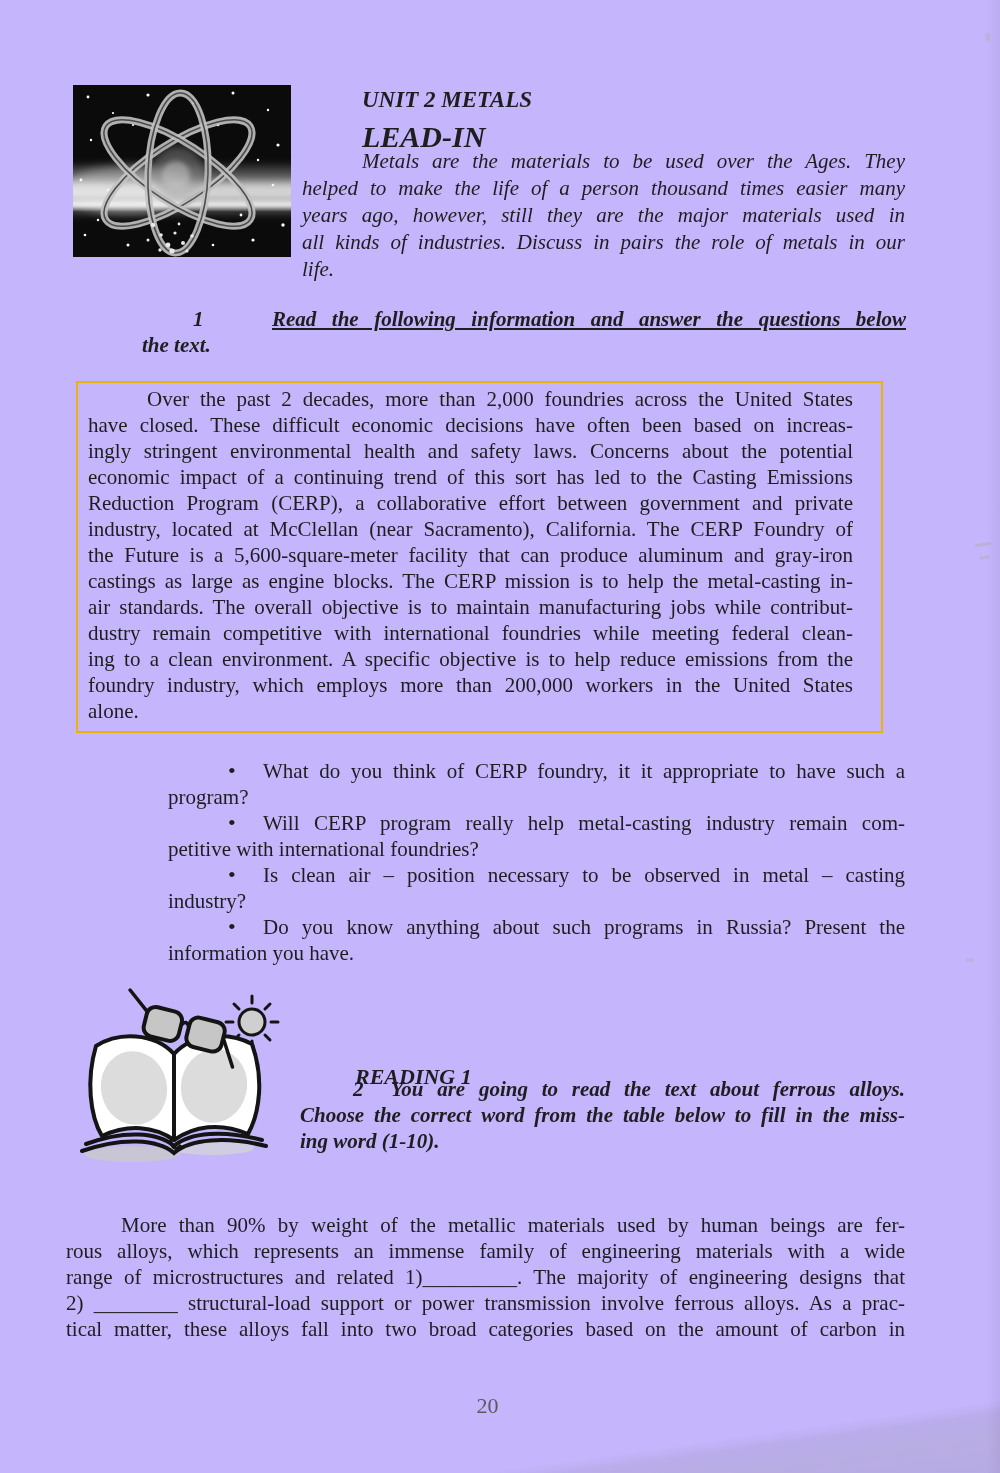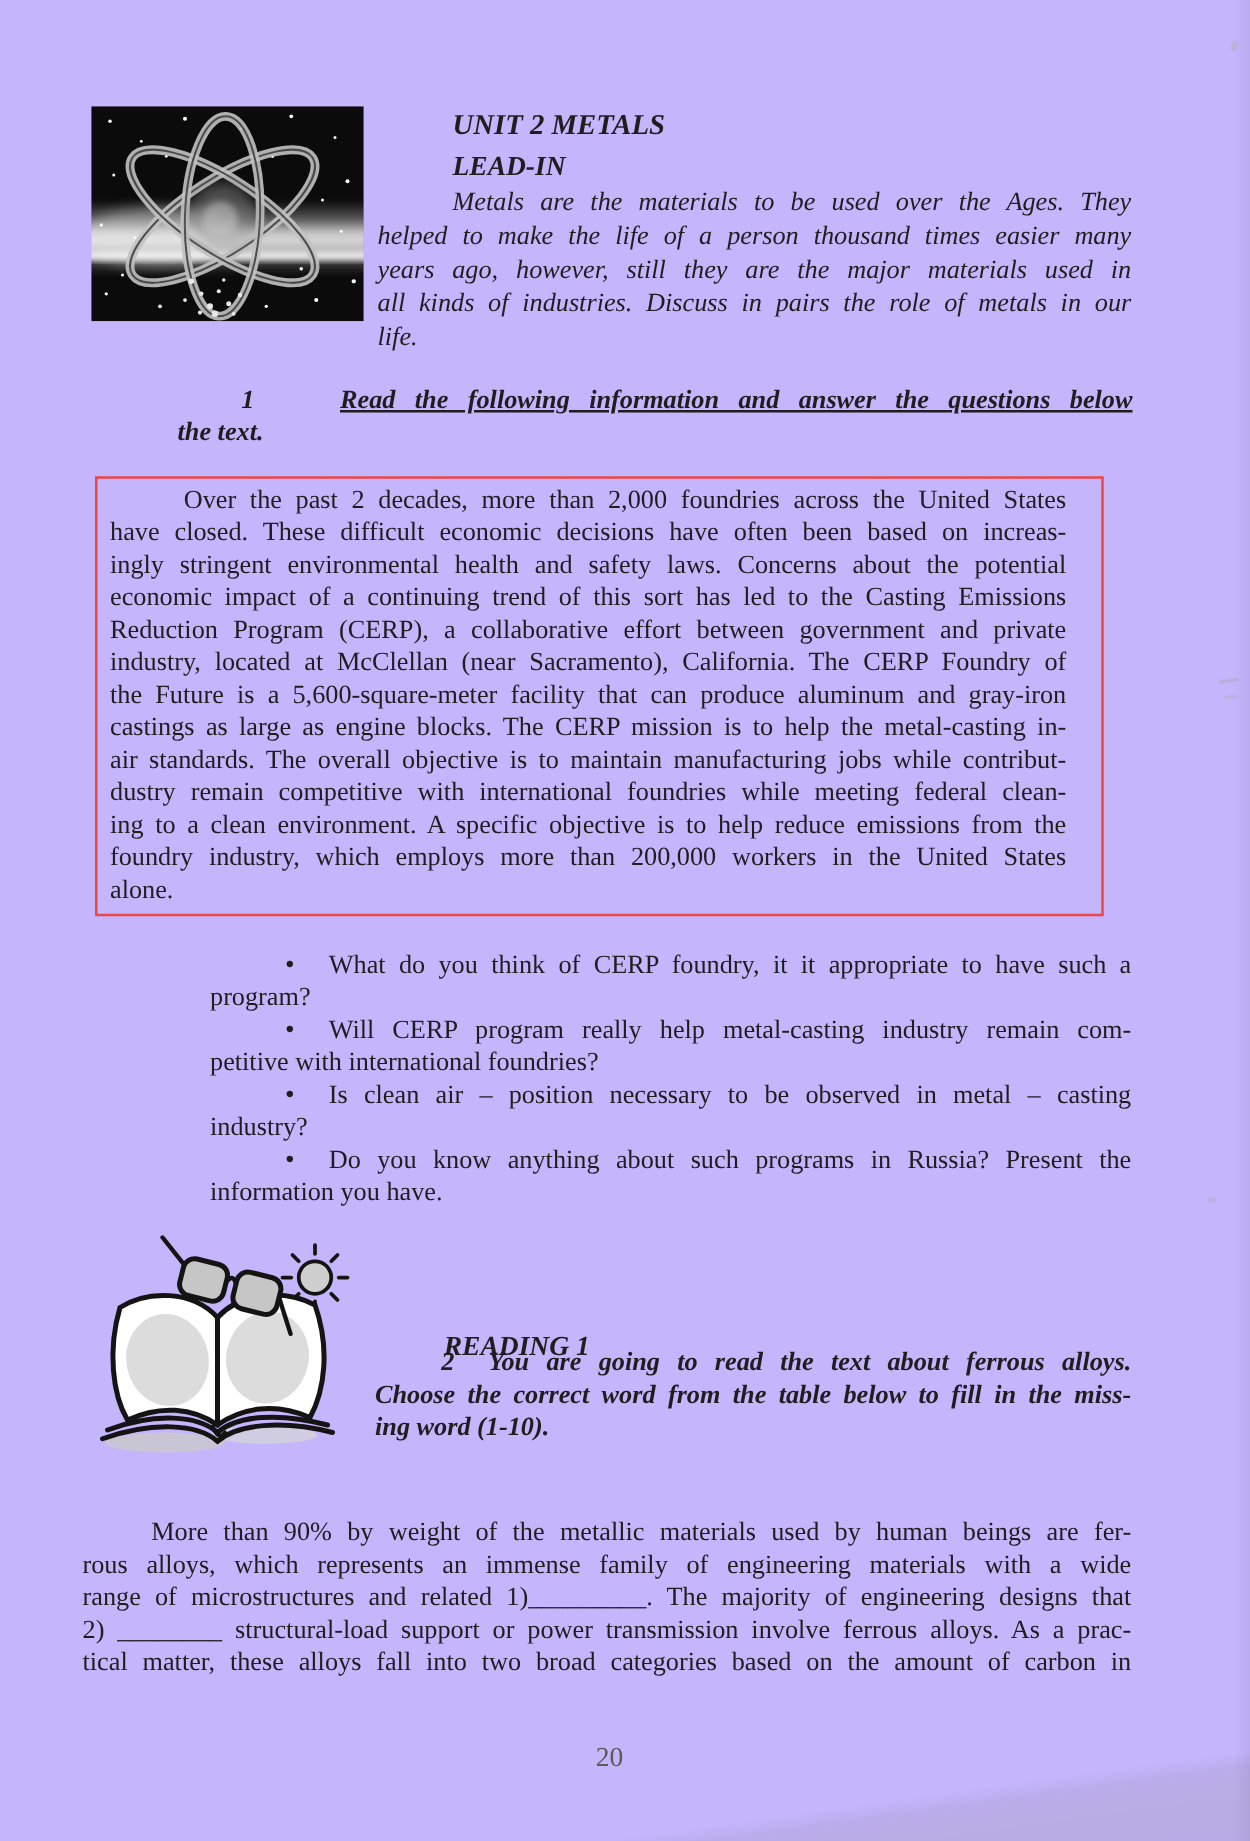--- a/index.html
+++ b/index.html
@@ -12,34 +12,34 @@
   .page::after { content:""; position:absolute; right:0; top:0; width:14px; height:100%;
     background:linear-gradient(to right, rgba(0,0,0,0), rgba(0,0,0,0.05)); pointer-events:none; }
 
   
   .tline { text-align:justify; text-align-last:justify; white-space:normal; }
   .tline.last { text-align-last:left; }
 
   
   .atom-img { position:absolute; left:73px; top:85px; width:218px; height:172px; }
   .unit-title { position:absolute; left:362px; top:87px; font-weight:bold; font-style:italic; font-size:23px; }
-  .leadin-title { position:absolute; left:362px; top:120px; font-weight:bold; font-style:italic; font-size:22px; }
+  .leadin-title { position:absolute; left:362px; top:120px; font-weight:bold; font-style:italic; font-size:30px; }
   .lead-text { position:absolute; left:302px; top:148px; width:603px; font-style:italic; line-height:27px; }
   .lead-text .tline.first { text-indent:60px; }
 
   
   .exercise1 { position:absolute; left:142px; top:306px; width:764px;
     font-weight:bold; font-style:italic; line-height:26px; }
   .ex1-line1 { display:flex; }
   .ex1-num { margin-left:51px; width:79px; flex:none; }
   .ex1-text { flex:1; text-align:justify; text-align-last:justify;text-decoration:underline; }
 
   
   .info-box { position:absolute; left:76px; top:381px; width:807px; box-sizing:border-box;
-    border:2px solid #ef4444; padding:3px 28px 7px 10px; }
+    border:2px solid #eab308; padding:3px 28px 7px 10px; }
   .box-text { line-height:26px; }
   .box-text .tline.first { text-indent:59px; }
 
   
   .questions { position:absolute; left:168px; top:758px; width:737px; line-height:26px; }
   .q-line1 { display:flex; }
   .bullet { margin-left:60px; width:35px; flex:none; font-size:22px; }
   .q-l1 { flex:1; text-align:justify; text-align-last:justify; }
   .q-rest { text-align:left; }
 

